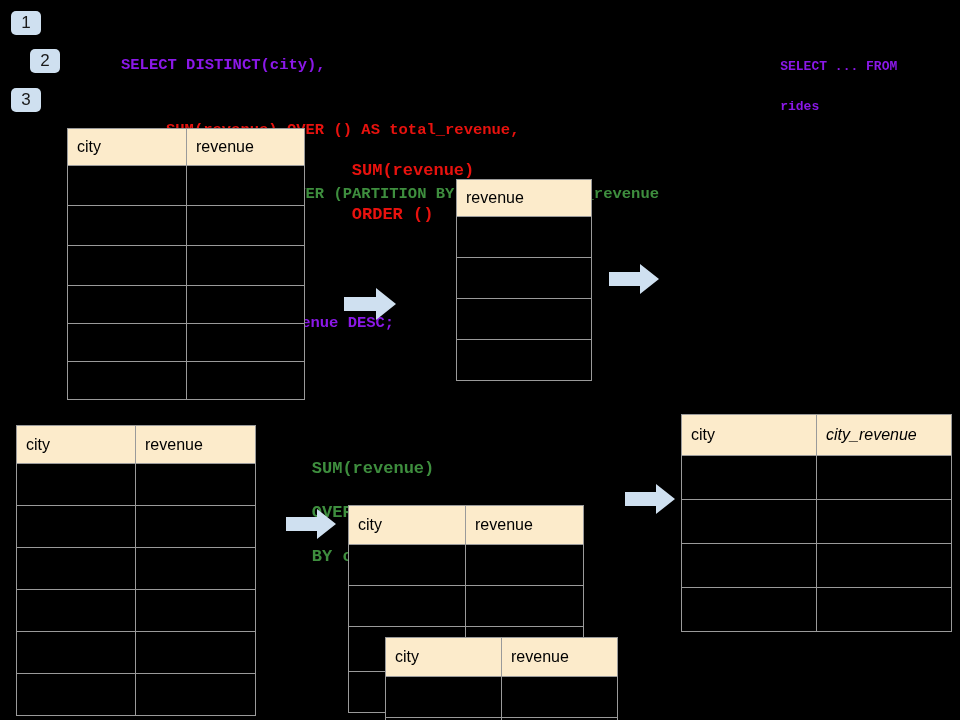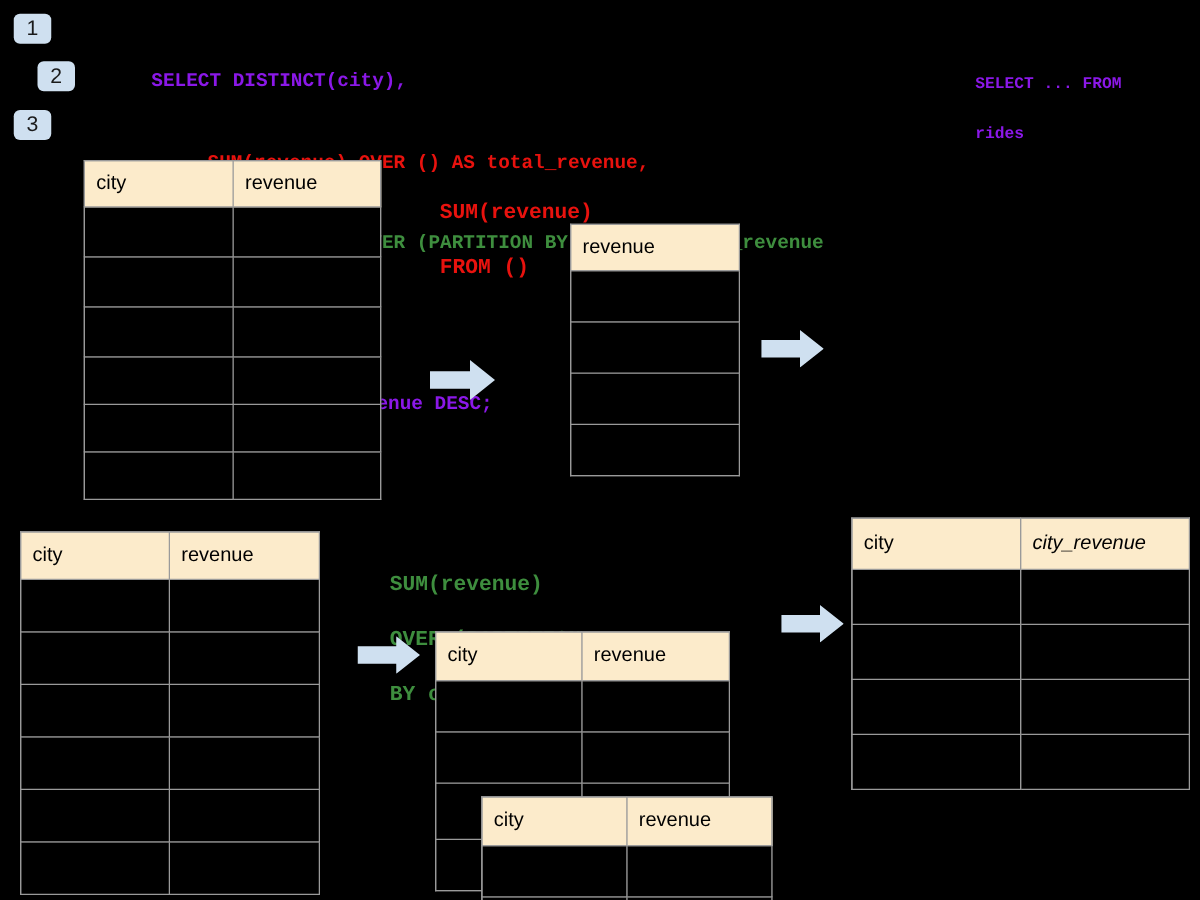--- a/index.html
+++ b/index.html
@@ -100,21 +100,21 @@
     <span class="code-line" style="color:#8B18E8; padding-left:22px;">ORDER by city_revenue DESC;</span>
   </div>
 
   <div class="annot" style="left:749px; top:37px; color:#8B18E8; font-size:13px; line-height:20px;">
     <span>SELECT ... FROM</span><br>
     <span>rides</span>
   </div>
 
   <div class="annot" style="left:311px; top:138px; color:#E8120E;">
     <span>SUM(revenue)</span><br>
-    <span>FROM ()</span>
+    <span>ORDER ()</span>
   </div>
 
   <div class="annot" style="left:271px; top:436px; color:#3E8E3E;">
     <span>SUM(revenue)</span><br>
     <span>OVER (PARTITION</span><br>
     <span>BY city)</span>
   </div>
 
   <table class="tbl" style="left:67px; top:128px; width:237px;">
     <colgroup>

